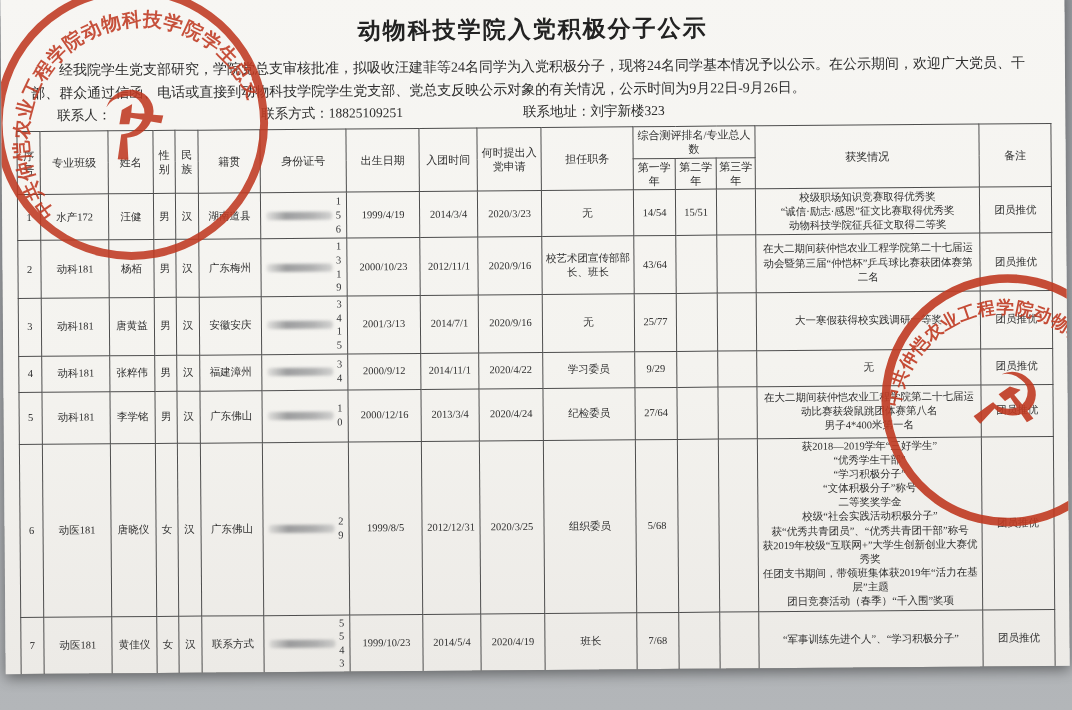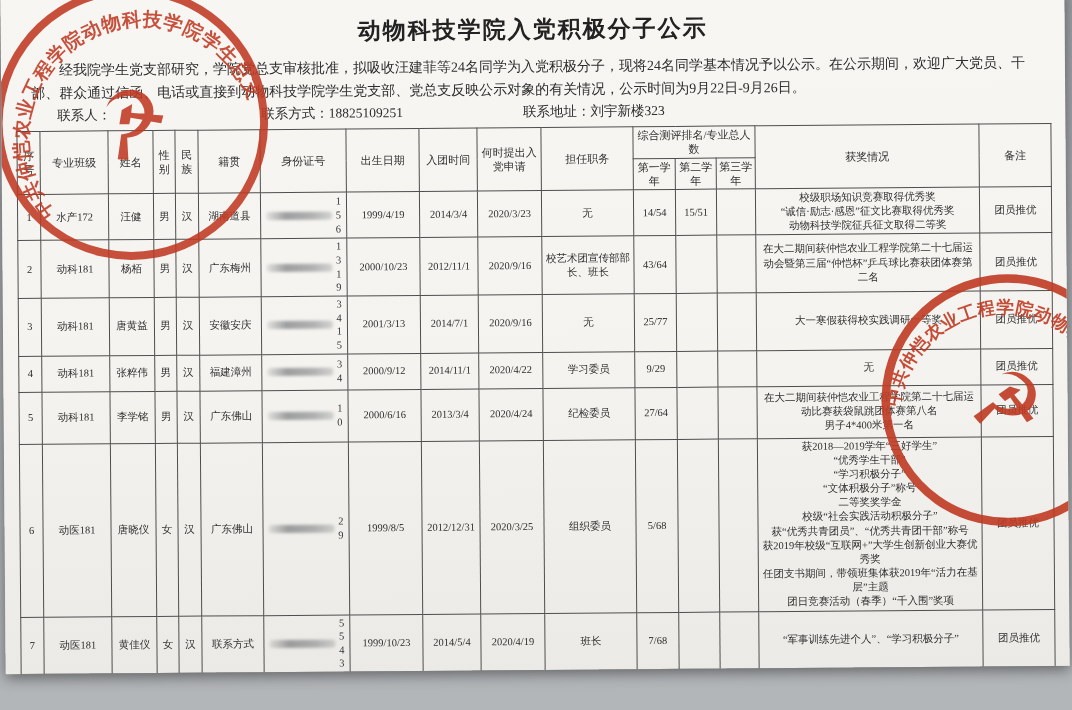--- a/index.html
+++ b/index.html
@@ -214,21 +214,21 @@
           <td>李学铭</td>
           <td>男</td>
           <td>汉</td>
           <td>广东佛山</td>
           <td>
             <div class="idwrap">
               <span class="blurbar"></span>
               <span class="idtail">10</span>
             </div>
           </td>
-          <td>2000/6/16</td>
+          <td>2000/12/16</td>
           <td>2013/3/4</td>
           <td>2020/4/24</td>
           <td>纪检委员</td>
           <td>27/64</td>
           <td></td>
           <td></td>
           <td class="awards">在大二期间获仲恺农业工程学院第二十七届运动比赛获袋鼠跳团体赛第八名
 男子4*400米第一名</td>
           <td>团员推优</td>
         </tr>

